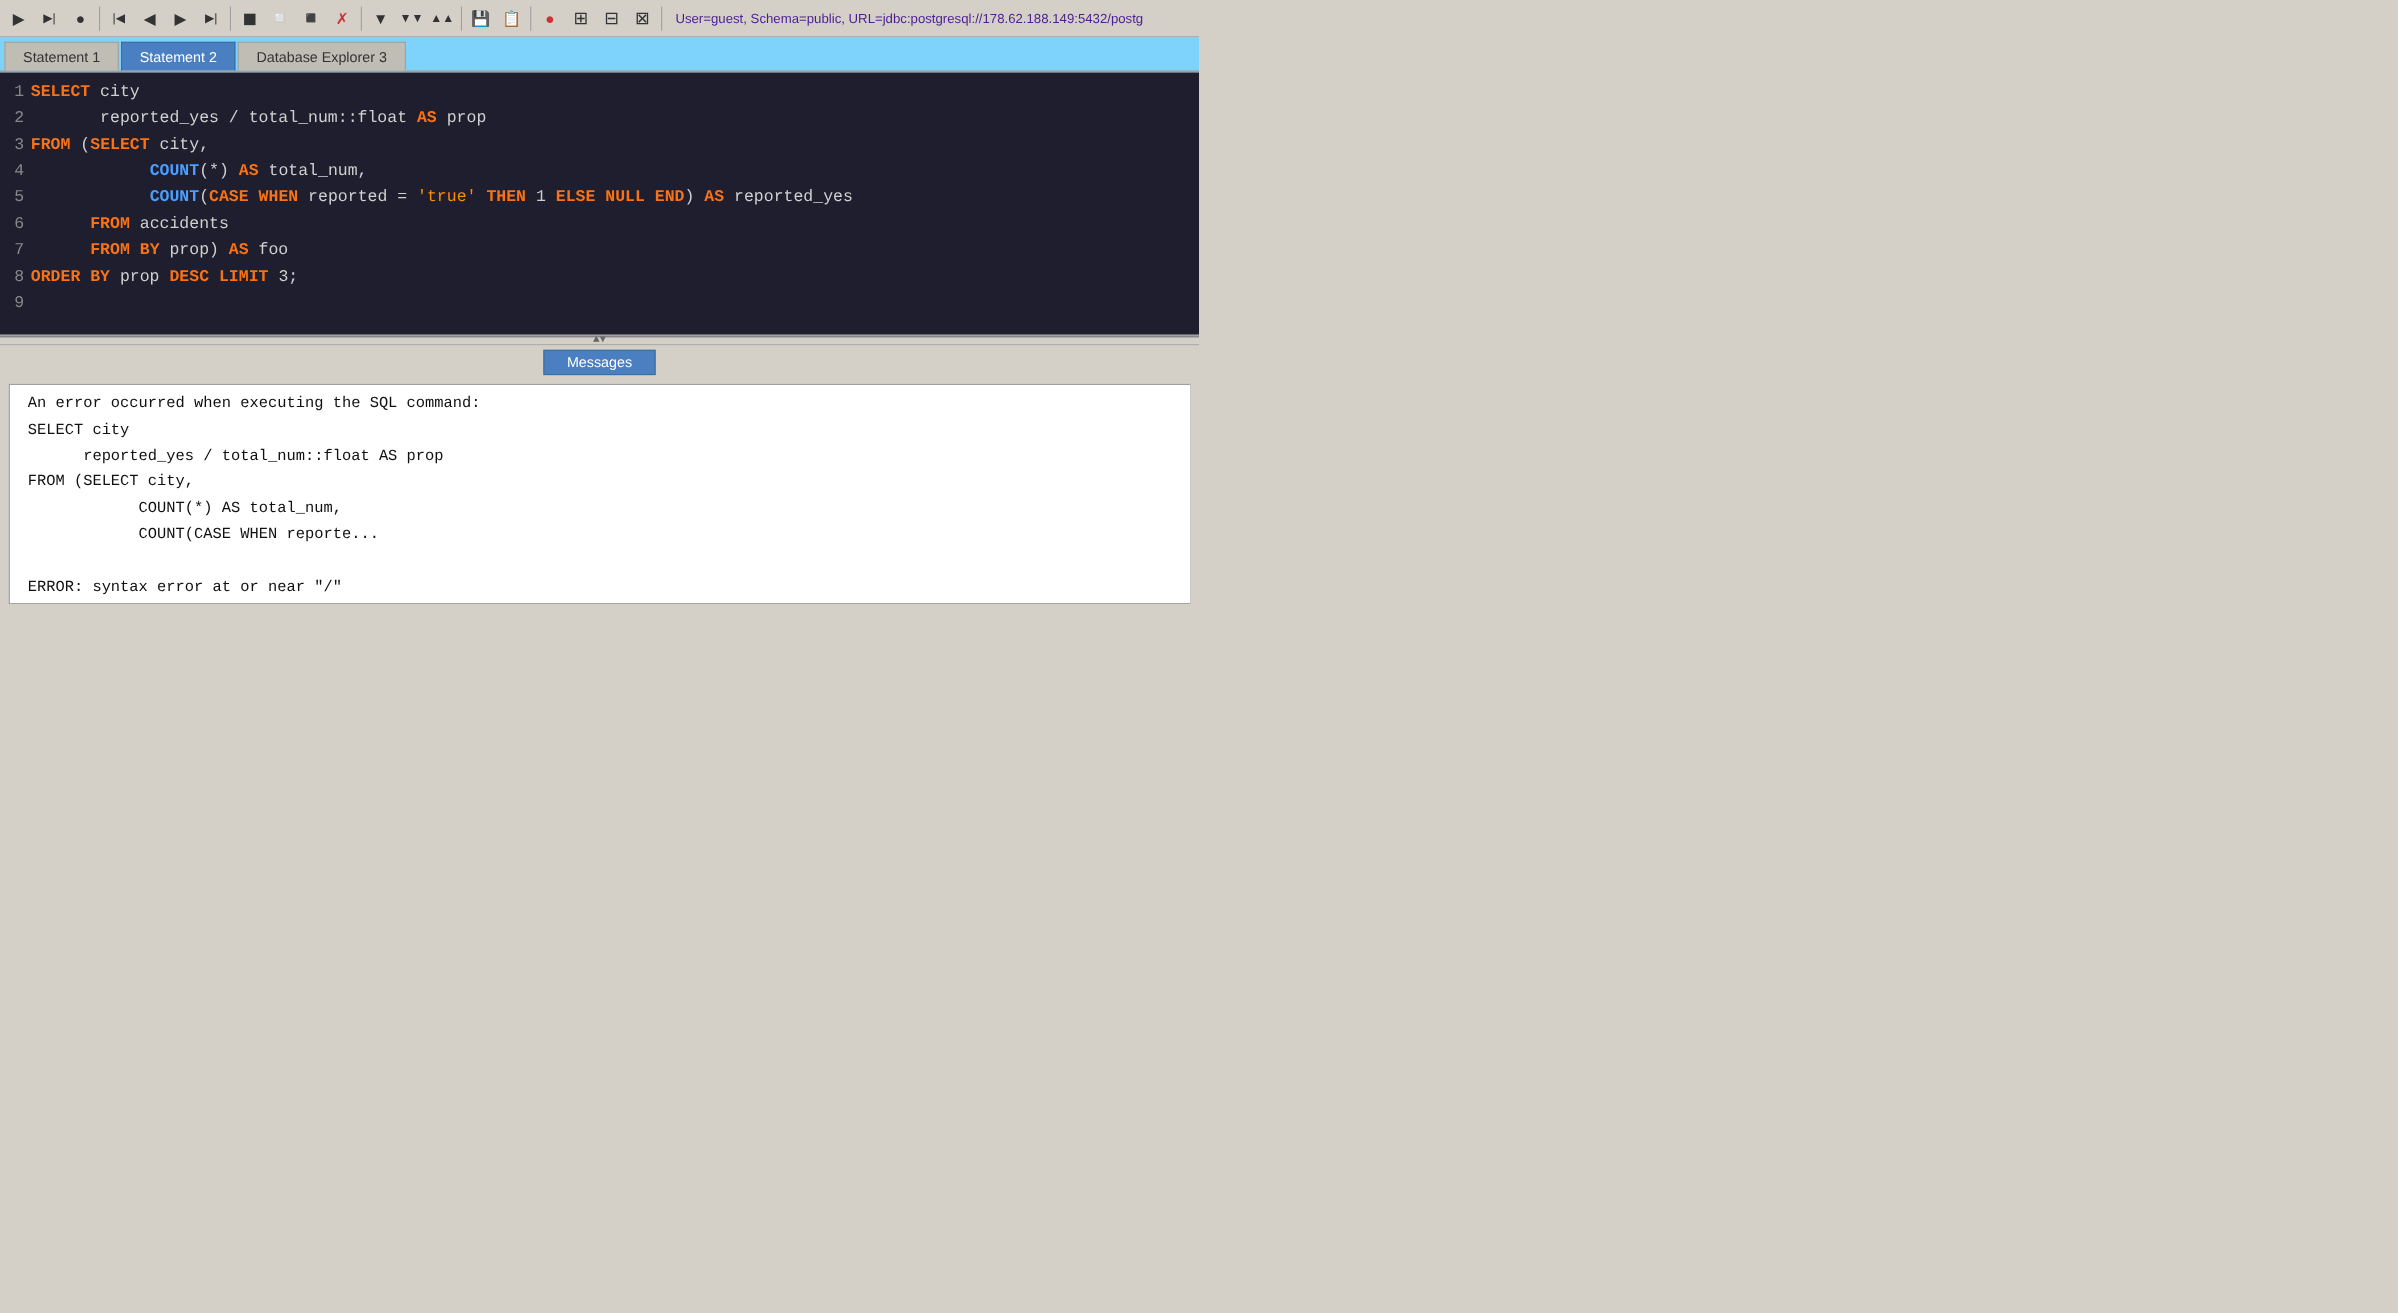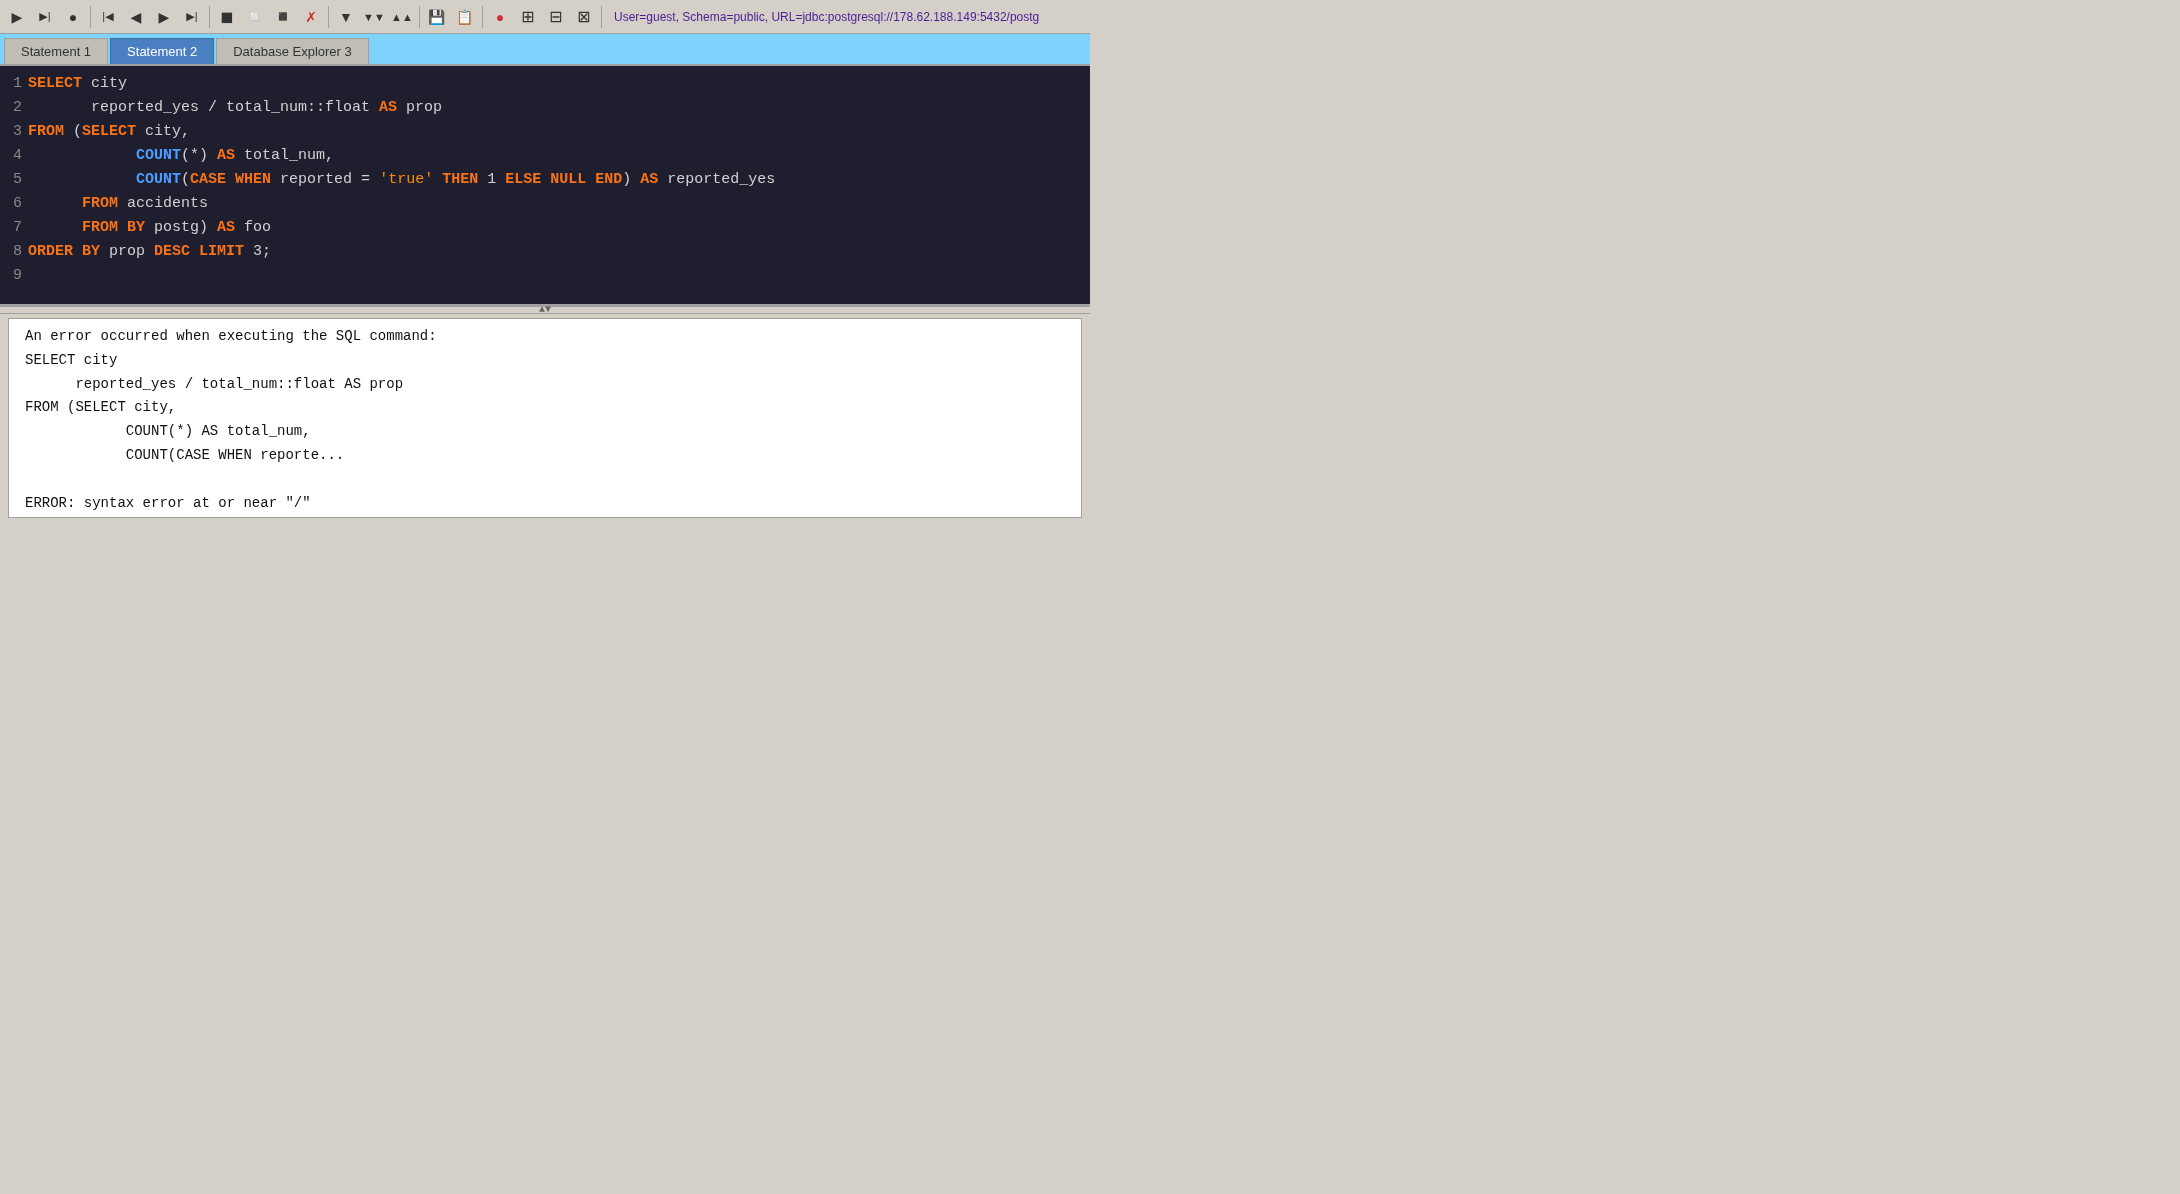--- a/index.html
+++ b/index.html
@@ -285,40 +285,43 @@
         <span class="code-text"><span class="plain">            </span><span class="fn">COUNT</span><span class="plain">(</span><span class="kw">CASE</span><span class="plain"> </span><span class="kw">WHEN</span><span class="plain"> reported = </span><span class="str">'true'</span><span class="plain"> </span><span class="kw">THEN</span><span class="plain"> 1 </span><span class="kw">ELSE</span><span class="plain"> </span><span class="kw">NULL</span><span class="plain"> </span><span class="kw">END</span><span class="plain">) </span><span class="kw">AS</span><span class="plain"> reported_yes</span></span>
       </div>
 
       <div class="code-line">
         <span class="line-num">6</span>
         <span class="code-text"><span class="plain">      </span><span class="kw">FROM</span><span class="plain"> accidents</span></span>
       </div>
 
       <div class="code-line">
         <span class="line-num">7</span>
-        <span class="code-text"><span class="plain">      </span><span class="kw">FROM BY</span><span class="plain"> postg) </span><span class="kw">AS</span><span class="plain"> foo</span></span>
+        <span class="code-text"><span class="plain">      </span><span class="kw">FROM BY</span><span class="plain"> prop) </span><span class="kw">AS</span><span class="plain"> foo</span></span>
       </div>
 
       <div class="code-line">
         <span class="line-num">8</span>
         <span class="code-text"><span class="kw">ORDER BY</span><span class="plain"> prop </span><span class="kw">DESC</span><span class="plain"> </span><span class="kw">LIMIT</span><span class="plain"> 3;</span></span>
       </div>
 
       <div class="code-line">
         <span class="line-num">9</span>
         <span class="code-text"><span class="plain"></span></span>
       </div>
 
     </div>
   </div>
 
   <div class="divider">
     <span class="divider-arrows">▲▼</span>
   </div>
 
+  <div class="messages-header">
+    <div class="messages-tab">Messages</div>
+  </div>
 
   <div class="error-area">An error occurred when executing the SQL command:
 SELECT city
       reported_yes / total_num::float AS prop
 FROM (SELECT city,
             COUNT(*) AS total_num,
             COUNT(CASE WHEN reporte...
 
 ERROR: syntax error at or near "/"
   Position: 33</div>

